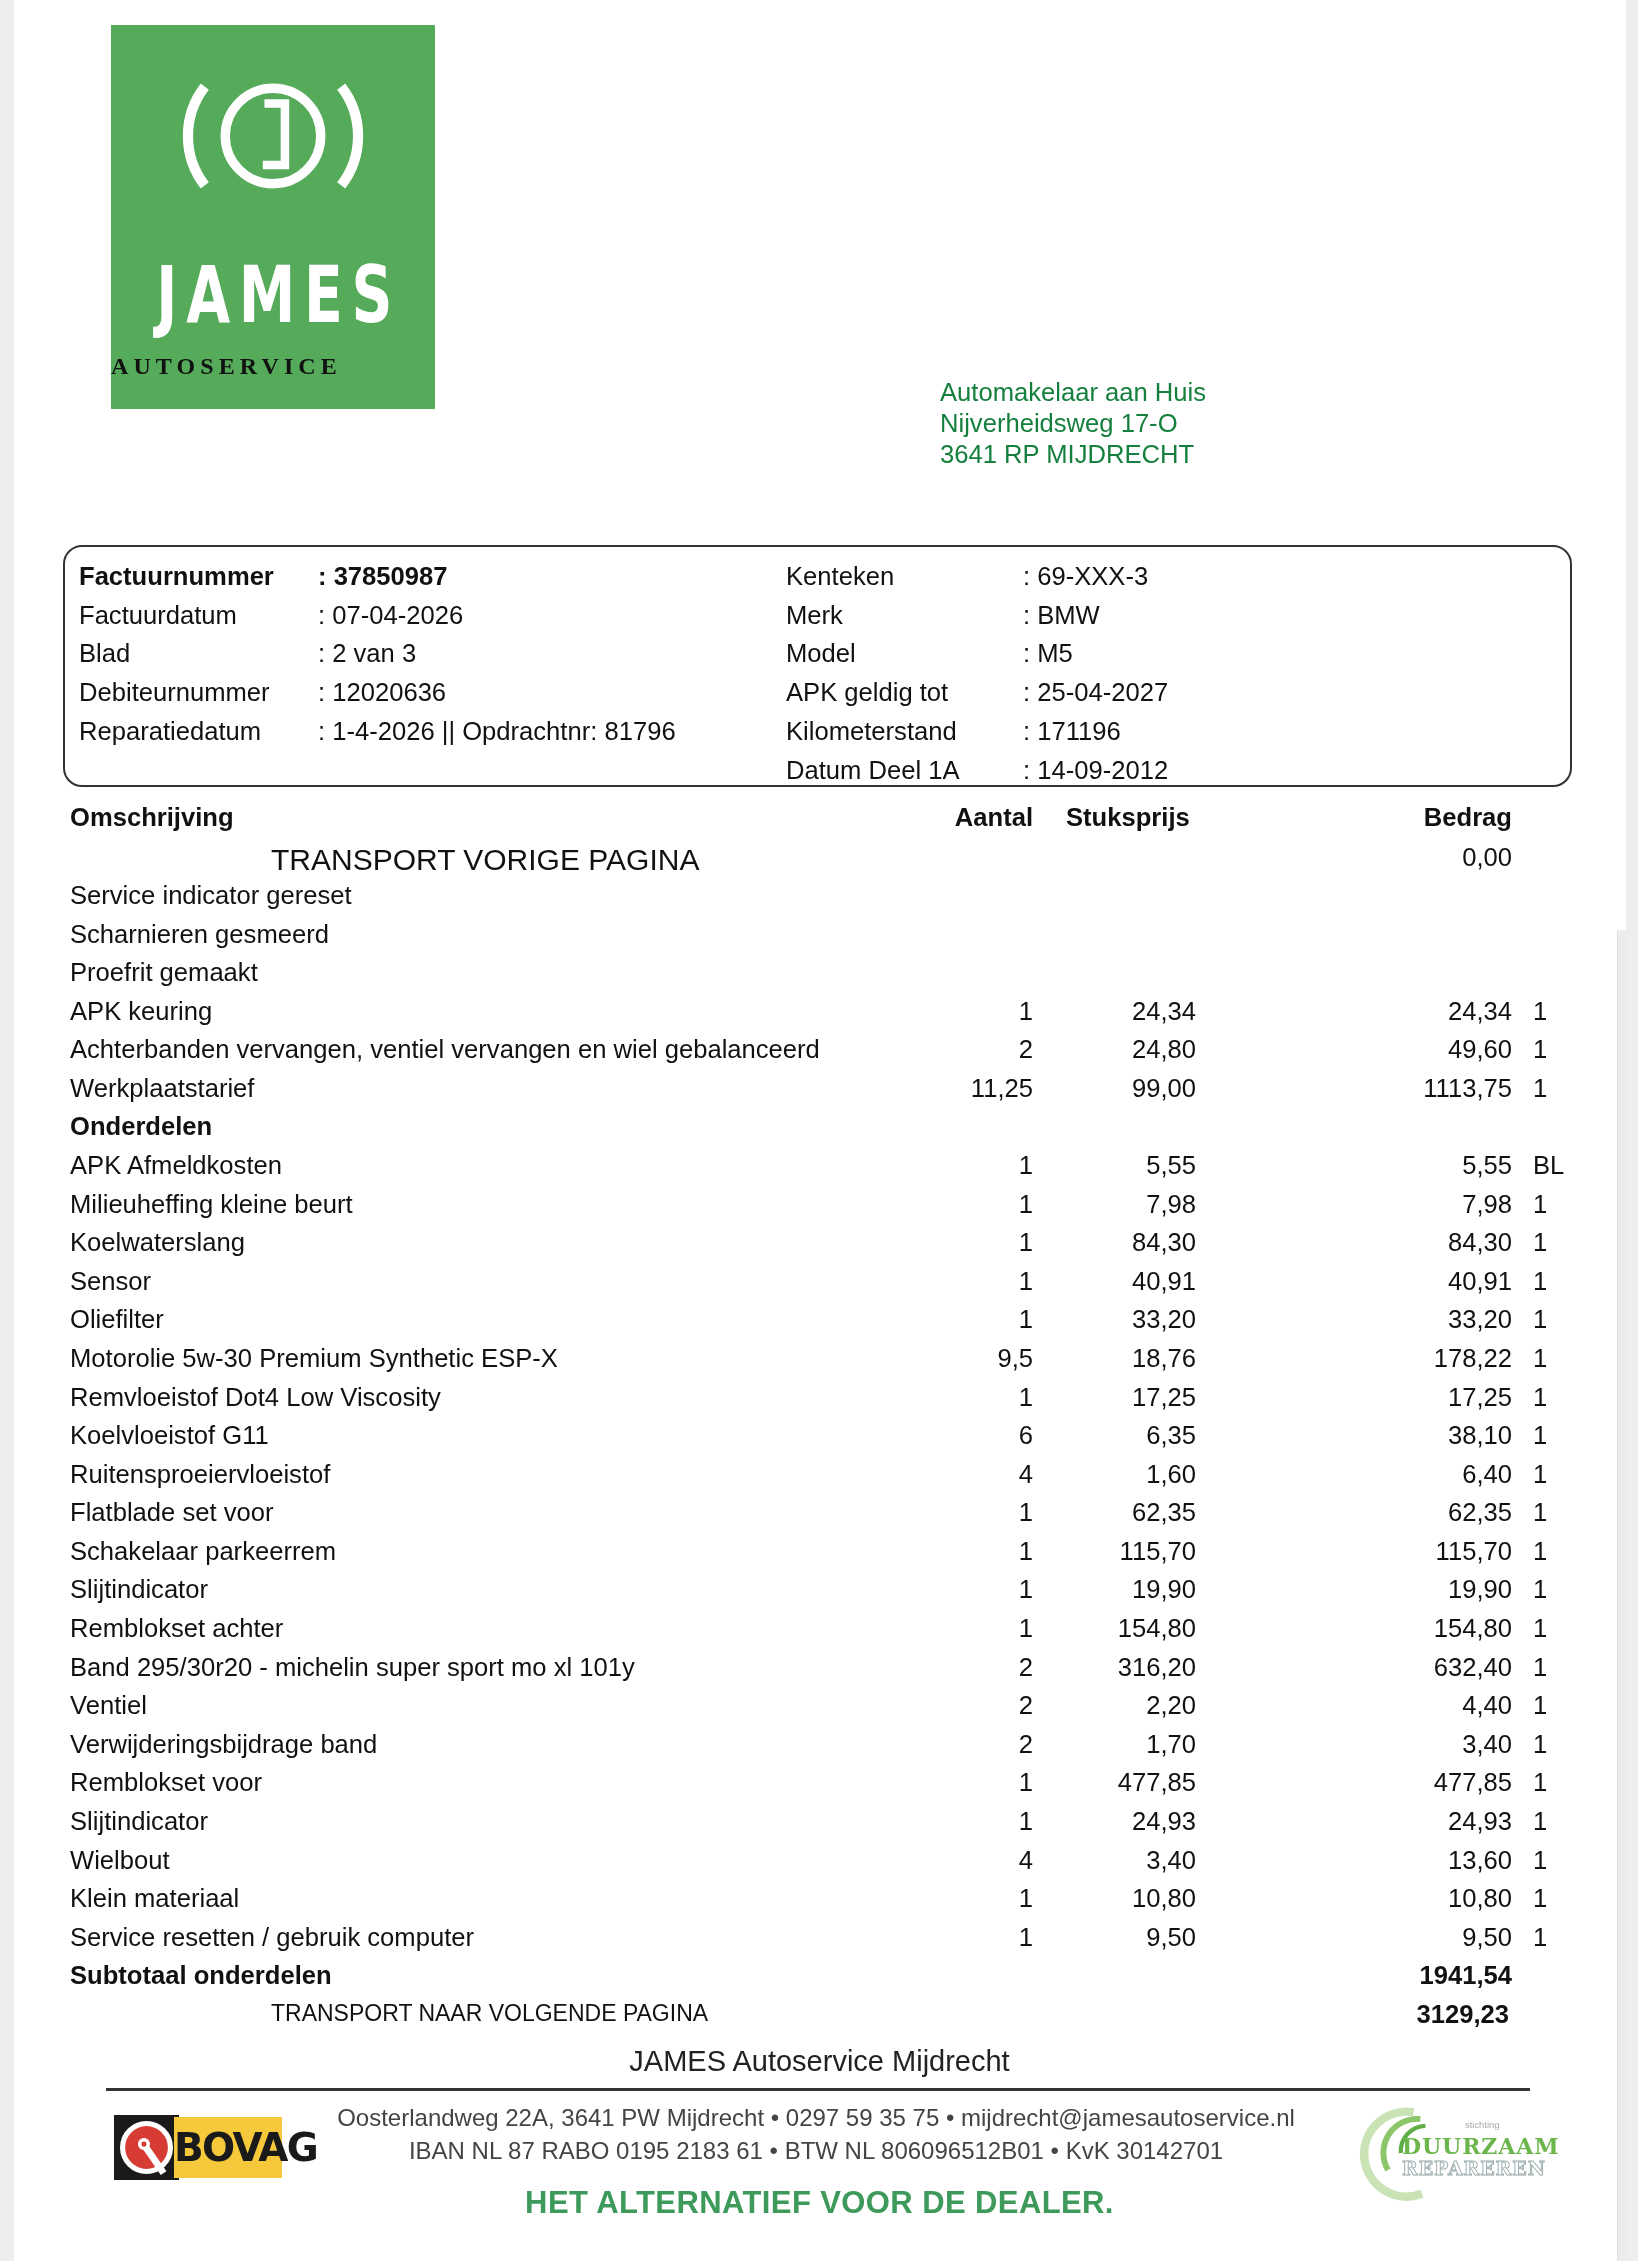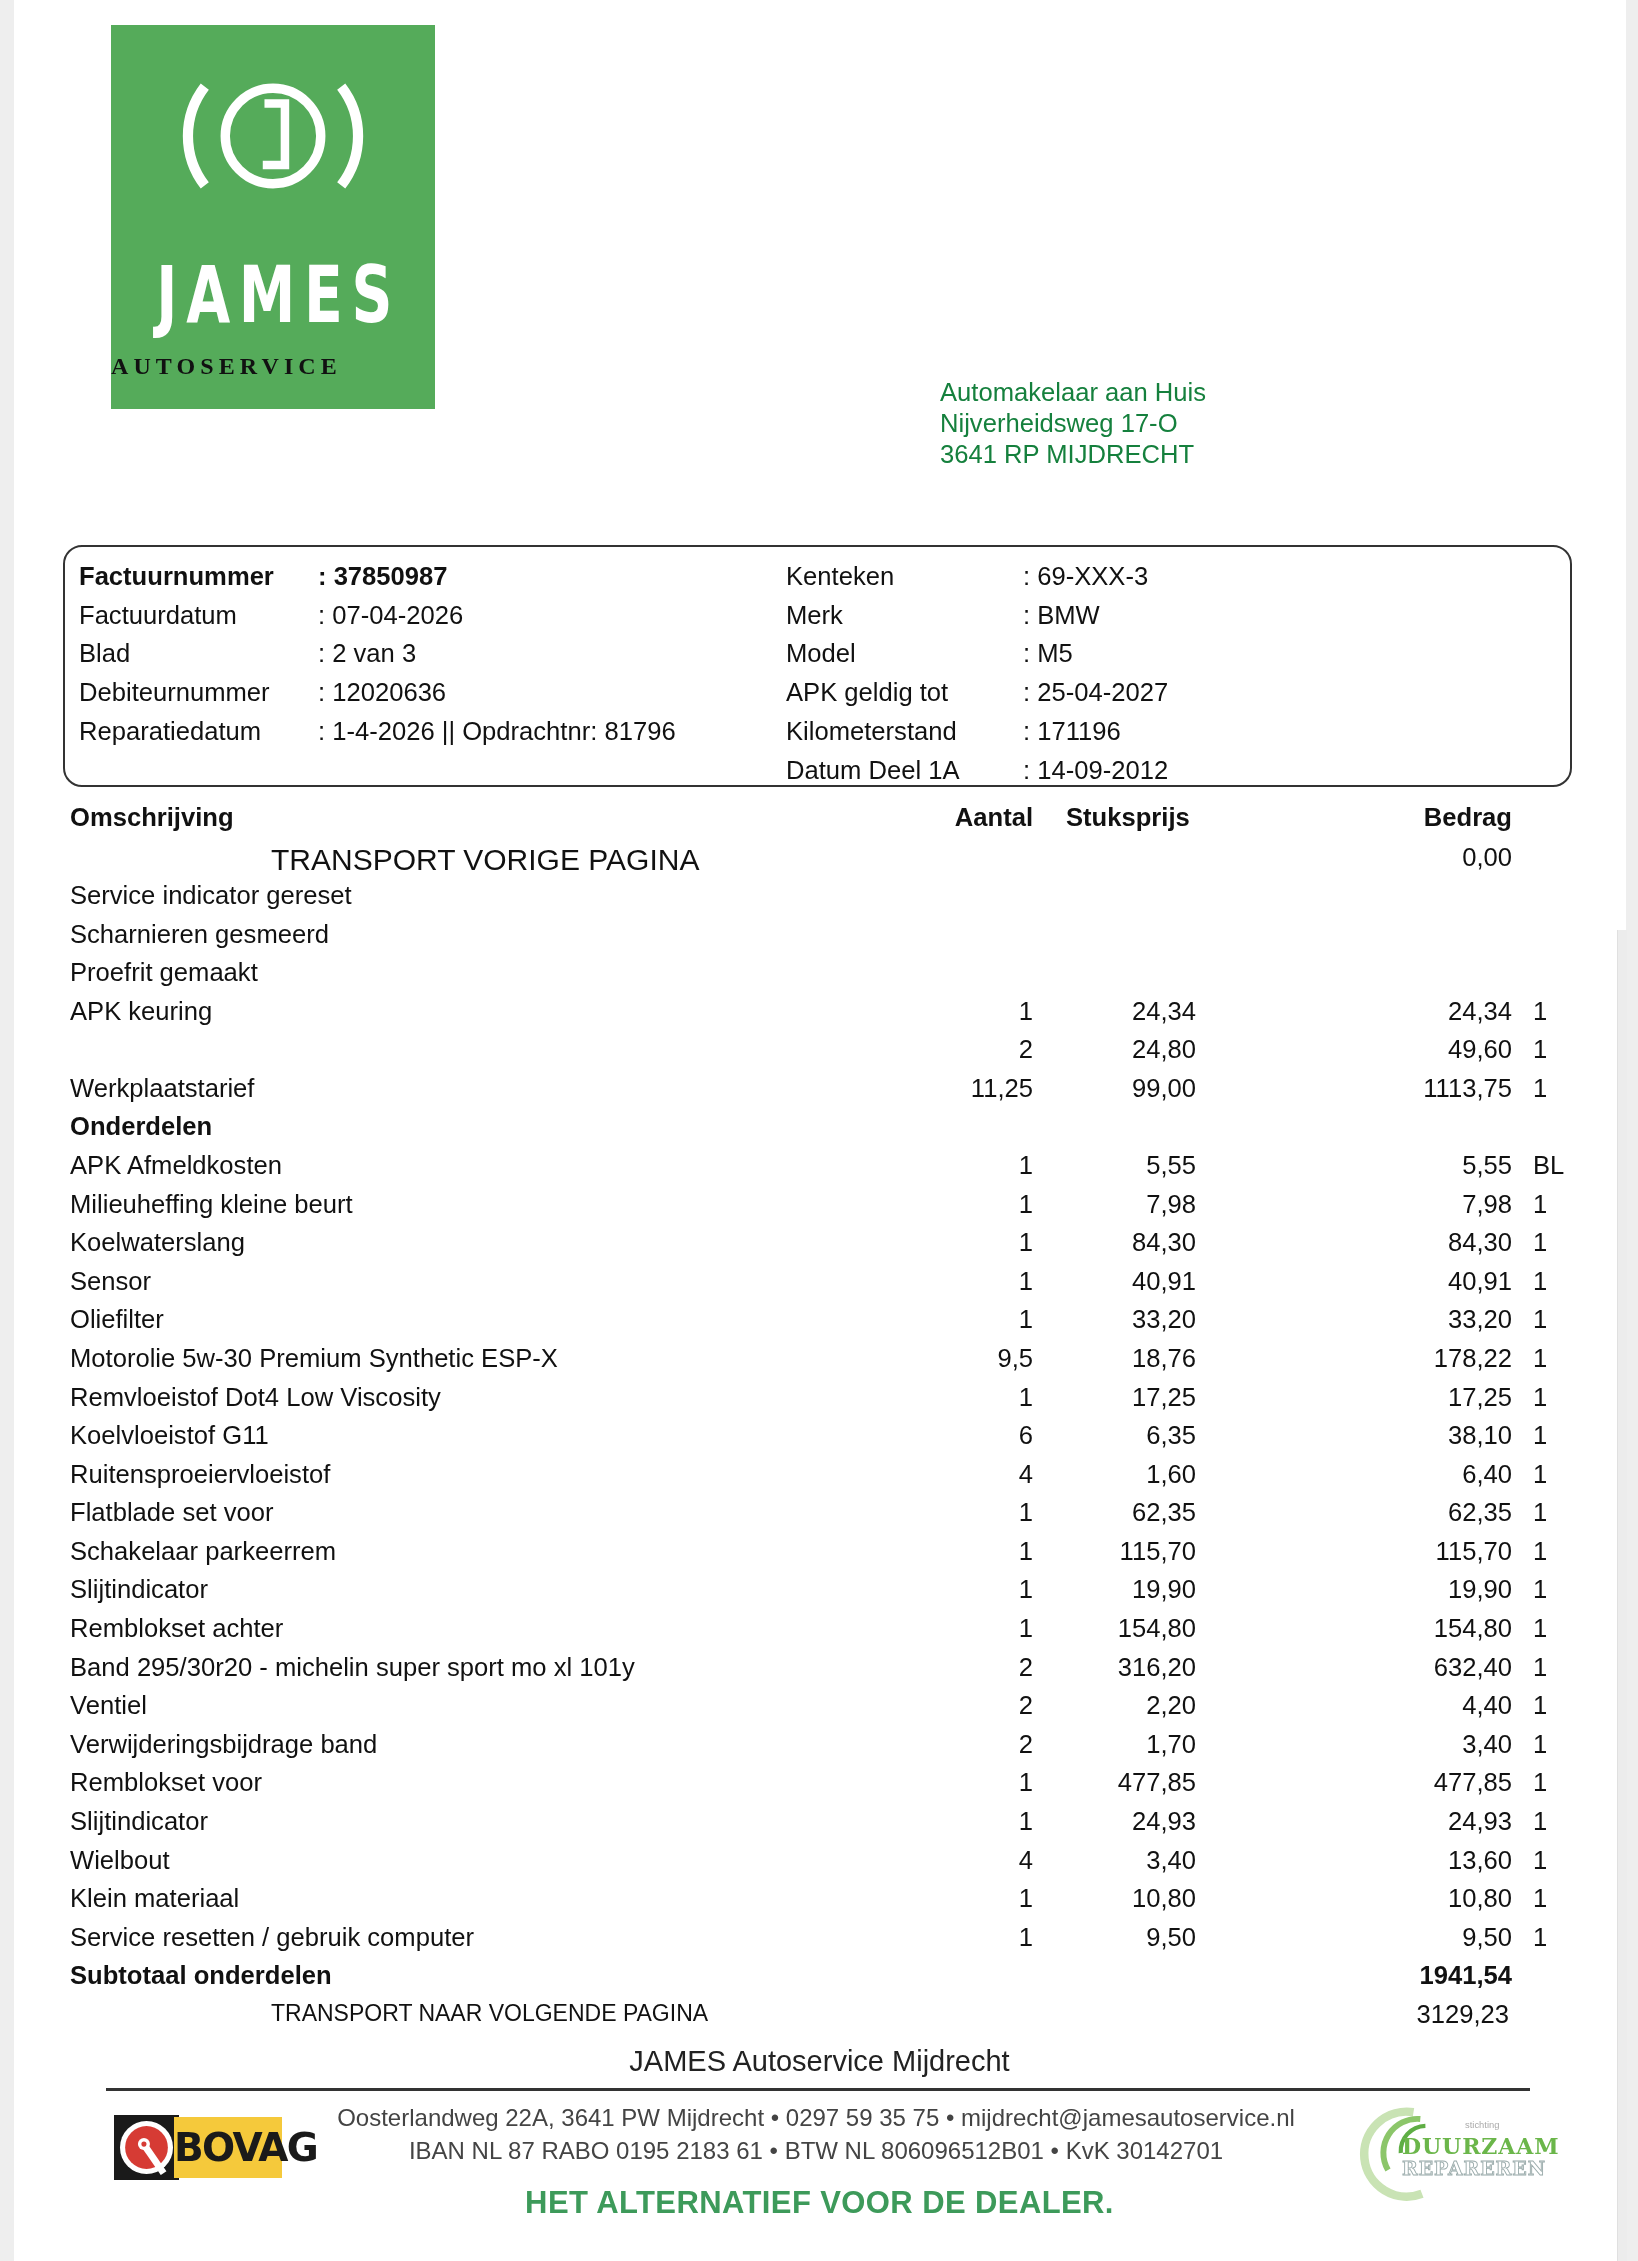--- a/index.html
+++ b/index.html
@@ -166,20 +166,21 @@
         <span class="c-code"></span>
       </div>
     <div class="row" style="top:997px;">
         <span class="c-desc">APK keuring</span>
         <span class="c-qty">1</span>
         <span class="c-price">24,34</span>
         <span class="c-amount">24,34</span>
         <span class="c-code">1</span>
       </div>
     <div class="row" style="top:1035px;">
+        <span class="c-desc">Achterbanden vervangen, ventiel vervangen en wiel gebalanceerd</span>
         <span class="c-qty">2</span>
         <span class="c-price">24,80</span>
         <span class="c-amount">49,60</span>
         <span class="c-code">1</span>
       </div>
     <div class="row" style="top:1074px;">
         <span class="c-desc">Werkplaatstarief</span>
         <span class="c-qty">11,25</span>
         <span class="c-price">99,00</span>
         <span class="c-amount">1113,75</span>
@@ -334,21 +335,21 @@
         <span class="c-price">9,50</span>
         <span class="c-amount">9,50</span>
         <span class="c-code">1</span>
       </div>
     <div class="row bold" style="top:1961px;">
       <span class="c-desc">Subtotaal onderdelen</span>
       <span class="c-amount">1941,54</span>
     </div>
     <div class="row" style="top:2000px;">
       <span class="c-center" style="font-size:23px;">TRANSPORT NAAR VOLGENDE PAGINA</span>
-      <span class="c-amount" style="right:calc(1639px - 1509px);">3129,23</span>
+      <span class="c-amount" style="right:calc(1639px - 1509px);font-weight:bold;">3129,23</span>
     </div>
   </div>
 
 <div class="footer-company">JAMES Autoservice Mijdrecht</div>
 <div class="footer-line"></div>
 <div class="bovag">
   <div class="icon-box">
     <svg width="65" height="65" viewBox="0 0 76 76">
       <circle cx="38" cy="38" r="31" fill="#fff"></circle>
       <circle cx="38" cy="38" r="25" fill="#d63b34"></circle>

